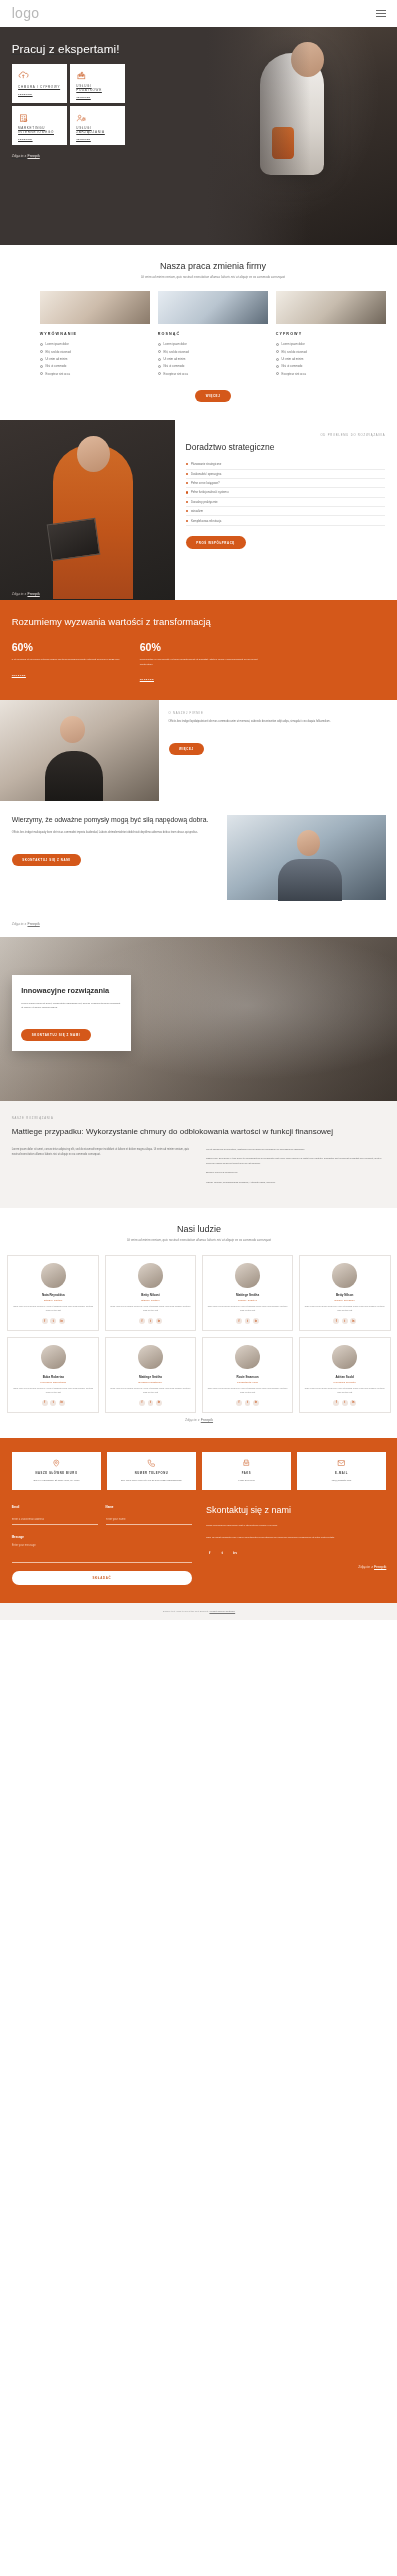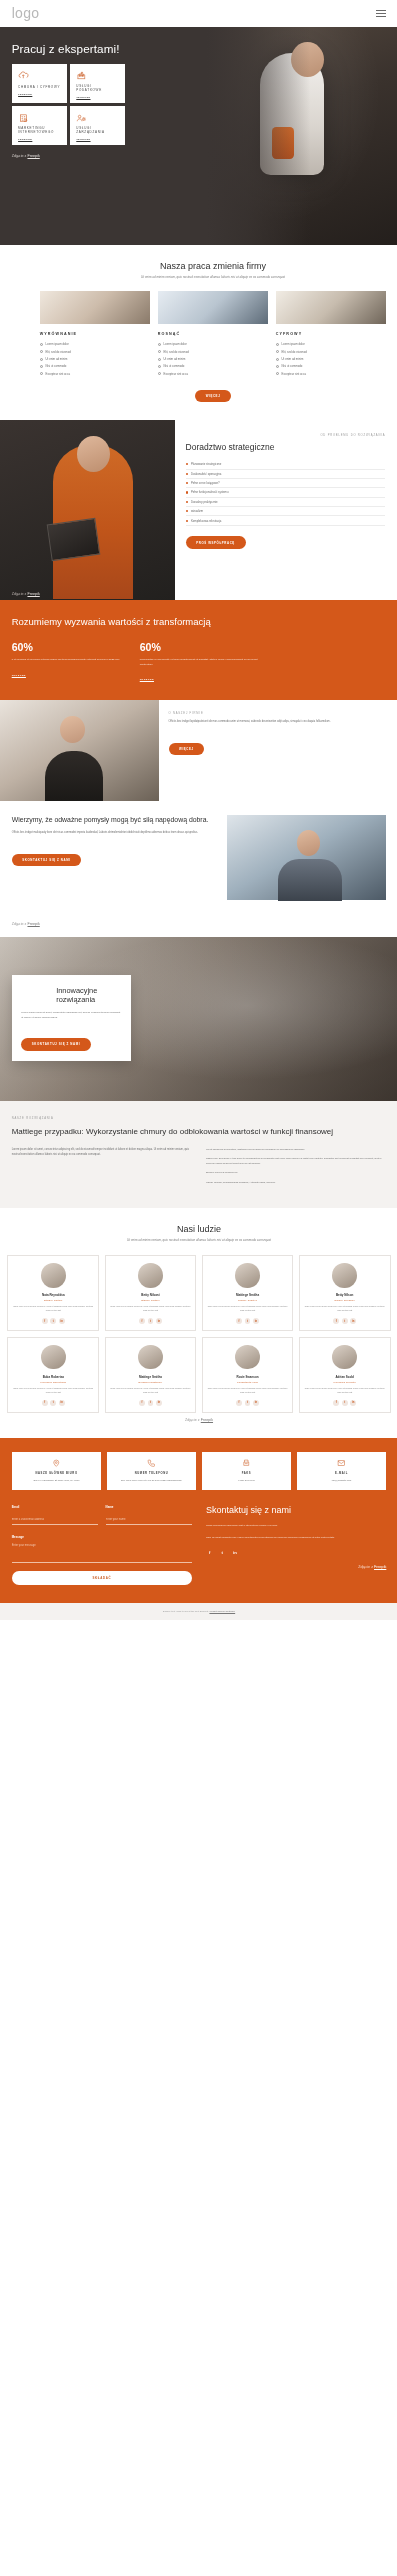--- a/index.html
+++ b/index.html
@@ -47,21 +47,21 @@
     background:linear-gradient(160deg,#d8b49a,#b98f72);
   }
   .hero-photo .accent{
     position:absolute; left:34%; top:46%; width:22px; height:32px; border-radius:4.2px;
     background:linear-gradient(180deg,#e8732a,#c9561b);
   }
   .hero-overlay{
     position:absolute; inset:0;
     background: linear-gradient(90deg, #3b3533 0%, #3b3533 52%, rgba(59,53,51,.72) 62%, rgba(59,53,51,0) 78%);
   }
-  .hero-inner { position:relative; z-index:3; padding: 15px 11.7px 0 11.7px; }
+  .hero-inner { position:relative; z-index:3; padding: 15px 11.7px 0 11.7px; text-decoration: underline; }
   .hero-title {
     color:#fff; font-size: 11.7px; font-weight: 400; letter-spacing:0.1px;
     margin-bottom: 9.5px;
   }
   .cards-grid {
     display:grid; grid-template-columns: repeat(2, 55px); gap: 3.2px;
   }
   .card {
     background:#fff; padding: 7.4px 6.4px 6.4px 6.4px; height:39px;
     display:flex; flex-direction:column; justify-content:flex-start;
@@ -192,21 +192,21 @@
   
   .sec-innov { position:relative; height: 164px; overflow:hidden;
     background: linear-gradient(140deg,#e4ddd4 0%,#b6a89a 40%,#6e6257 100%); }
   .sec-innov .bgpeople{ position:absolute; inset:0;
     background: radial-gradient(ellipse at 62% 42%, rgba(255,255,255,.25), transparent 55%),
                 linear-gradient(120deg, rgba(40,34,30,.15), rgba(20,16,14,.55)); }
   .innov-card {
     position:absolute; left:11.7px; top:38px; width: 119px; background:#ffffff; padding:10.6px 9.5px 10.6px;
     box-shadow: 0 5.3px 12.7px rgba(0,0,0,.18);
   }
-  .innov-title { font-size: 7.4px; line-height:1.3; color:#2f2f2f; font-weight:400; margin-bottom: 6.4px; margin-left: 35px; }
+  .innov-title { font-size: 7.4px; line-height:1.3; color:#2f2f2f; font-weight:700; margin-bottom: 6.4px; }
   .innov-text { font-size: 2.5px; color:#6e6e6e; line-height:1.8; margin-bottom: 7.4px; }
 
   
   .sec-case { background:#f4f2f0; padding: 16px 11.7px 18px; }
   .case-eyebrow { font-size: 2.7px; letter-spacing:0.8px; color:#9a9a9a; text-transform:uppercase; margin-bottom:6.4px;}
   .case-title { font-size: 8px; line-height:1.4; color:#2f2f2f; font-weight:400; margin-bottom: 10.6px; }
   .case-cols { display:flex; gap: 13.8px; }
   .case-left { flex: 1; font-size: 2.6px; color:#6e6e6e; line-height:1.9; }
   .case-right { flex: 1; font-size: 2.4px; color:#6e6e6e; line-height:1.9; }
   .case-right p { margin-bottom: 4.8px; }

